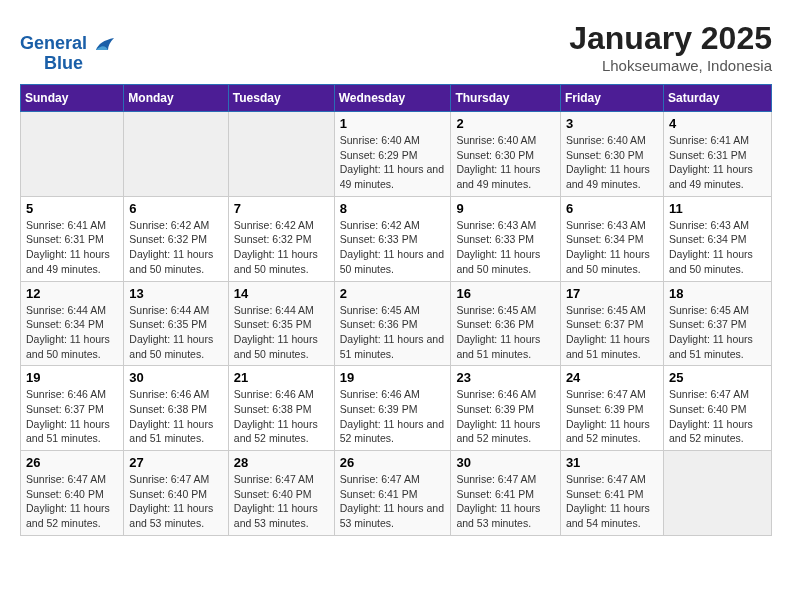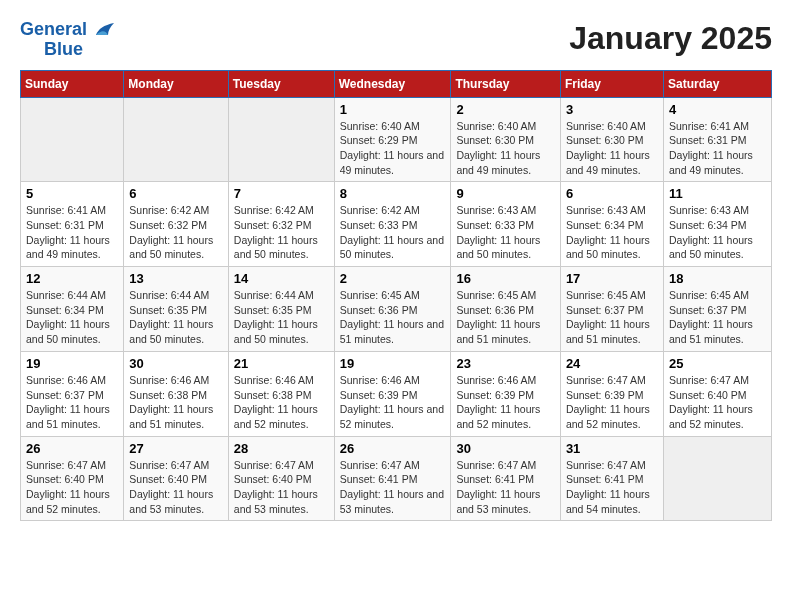--- a/index.html
+++ b/index.html
@@ -6,21 +6,21 @@
     body {
       font-family: Arial, sans-serif;
       background: #fff;
       width: 792px;
       min-height: 612px;
       padding: 20px;
     }
     .header {
       display: flex;
       justify-content: space-between;
-      align-items: flex-start;
+      align-items: flex-end;
       margin-bottom: 10px;
     }
     .logo {
       display: flex;
       align-items: center;
     }
     .title-block {
       text-align: right;
     }
     .title-block h1 {
@@ -32,21 +32,21 @@
       font-size: 15px;
       color: #555;
       font-weight: normal;
     }
     table {
       width: 100%;
       border-collapse: collapse;
       font-size: 11px;
     }
     thead tr {
-      background-color: #b91c1c;
+      background-color: #4c1d95;
       color: #fff;
     }
     thead th {
       padding: 6px 4px;
       text-align: left;
       font-size: 12px;
       font-weight: bold;
       border: 1px solid #2a6db5;
     }
     tbody tr {
@@ -90,20 +90,21 @@
             <path d="M2 14 C4 8, 10 4, 20 2 C16 6, 14 10, 14 14" fill="#1a5fa8"></path>
             <path d="M14 14 C12 10, 8 8, 2 14" fill="#4a9fd4"></path>
           </svg>
         </div>
       </div>
       <div style="font-size:18px;font-weight:bold;color:#1a5fa8;line-height:1.1;margin-left:24px;">Blue</div>
     </div>
   </div>
   <div class="title-block">
     <h1>January 2025</h1>
+    <h2>Lhokseumawe, Indonesia</h2>
   </div>
 </div>
 
 <table>
   <thead>
     <tr>
     <th>Sunday</th>
         <th>Monday</th>
         <th>Tuesday</th>
         <th>Wednesday</th>

